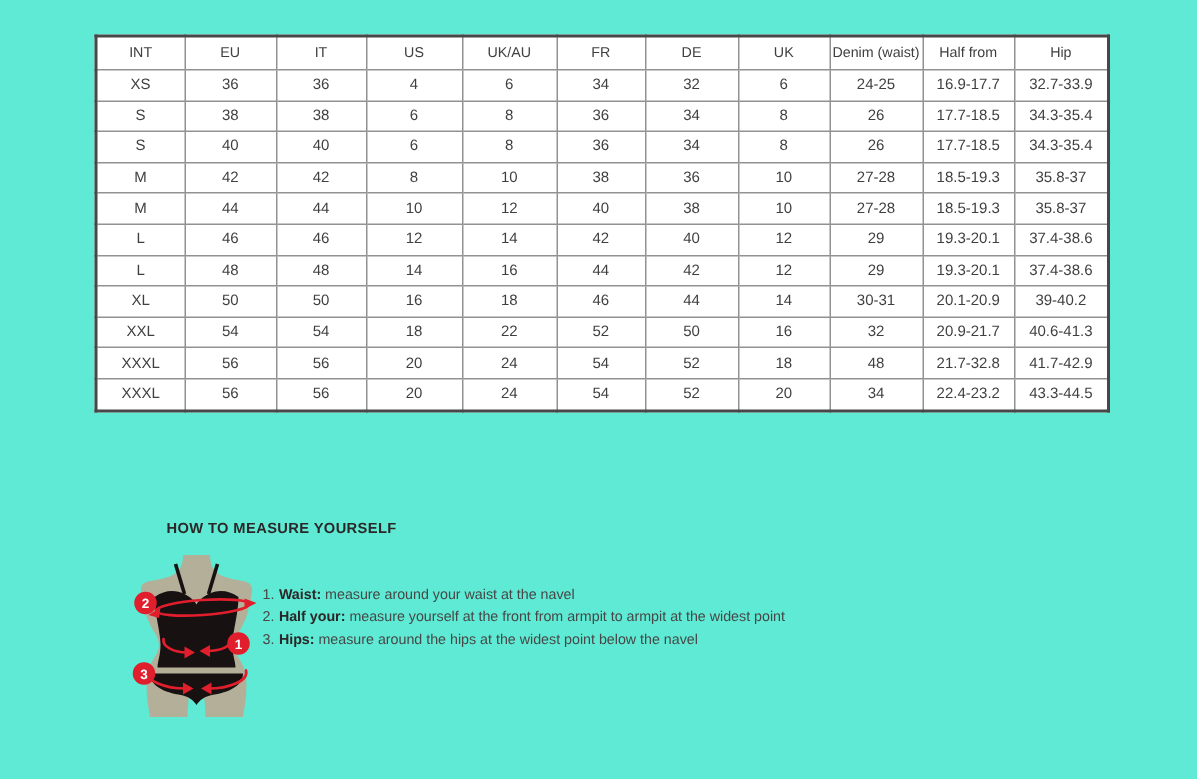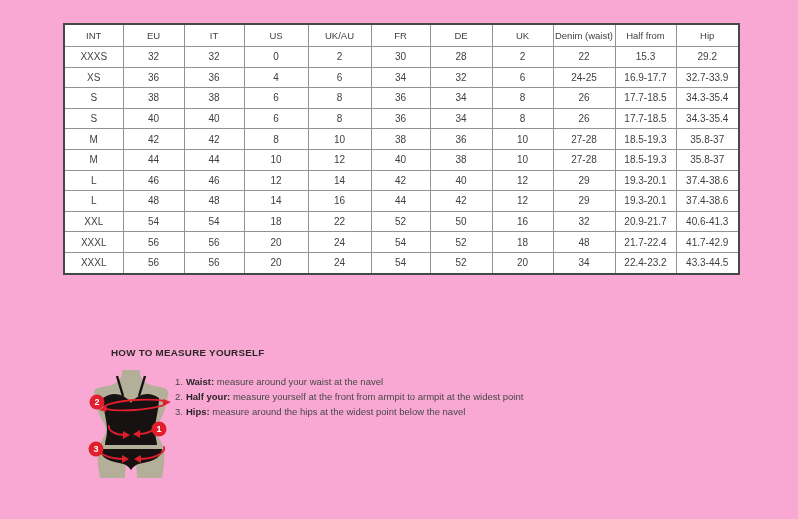--- a/index.html
+++ b/index.html
@@ -1,17 +1,17 @@
 <!DOCTYPE html>
 <html><head>
 <meta charset="utf-8">
 <style>
   html,body{margin:0;padding:0;background:#fff;}
   .page{
-    position:relative;width:798px;height:519px;background:#f9a8d4;overflow:hidden;
+    position:relative;width:798px;height:519px;background:#5eead4;overflow:hidden;
     font-family:"Liberation Sans",sans-serif;color:#3f3f3f;
   }
 
   
   table.size-chart{
     position:absolute;left:63px;top:23px;width:675px;
     border-collapse:collapse;table-layout:fixed;
     border:2px solid #474747;background:#fff;
   }
   table.size-chart th, table.size-chart td{
@@ -22,21 +22,21 @@
   }
   table.size-chart th{height:21px;font-size:9.5px;}
   table.size-chart td{height:19.6px;font-size:10px;}
 
   
   .measure-title{
     position:absolute;left:65px;top:347px;
     font-size:9.8px;font-weight:bold;letter-spacing:.25px;color:#2b2728;padding-left:46px;
   }
   .steps{
-    position:absolute;left:175px;top:374px;font-size:9.5px;color:#474747;
+    position:absolute;left:175px;top:389px;font-size:9.5px;color:#474747;
   }
   .step{line-height:15px;white-space:nowrap;}
   .step b{color:#2b2728;}
   .step .num{margin-right:3px;}
 
   
   .figure-wrap{position:absolute;left:78px;top:369px;width:112px;height:112px;}
   .marker-num{
     fill:#ffffff;font-family:"Liberation Sans",sans-serif;
     font-size:9px;font-weight:bold;text-anchor:middle;
@@ -72,33 +72,20 @@
           <th>FR</th>
           <th>DE</th>
           <th>UK</th>
           <th>Denim (waist)</th>
           <th>Half from</th>
           <th>Hip</th>
         </tr>
     </thead>
     <tbody>
         <tr>
-          <td>XXXS</td>
-          <td>32</td>
-          <td>32</td>
-          <td>0</td>
-          <td>2</td>
-          <td>30</td>
-          <td>28</td>
-          <td>2</td>
-          <td>22</td>
-          <td>15.3</td>
-          <td>29.2</td>
-        </tr>
-        <tr>
           <td>XS</td>
           <td>36</td>
           <td>36</td>
           <td>4</td>
           <td>6</td>
           <td>34</td>
           <td>32</td>
           <td>6</td>
           <td>24-25</td>
           <td>16.9-17.7</td>
@@ -176,20 +163,33 @@
           <td>14</td>
           <td>16</td>
           <td>44</td>
           <td>42</td>
           <td>12</td>
           <td>29</td>
           <td>19.3-20.1</td>
           <td>37.4-38.6</td>
         </tr>
         <tr>
+          <td>XL</td>
+          <td>50</td>
+          <td>50</td>
+          <td>16</td>
+          <td>18</td>
+          <td>46</td>
+          <td>44</td>
+          <td>14</td>
+          <td>30-31</td>
+          <td>20.1-20.9</td>
+          <td>39-40.2</td>
+        </tr>
+        <tr>
           <td>XXL</td>
           <td>54</td>
           <td>54</td>
           <td>18</td>
           <td>22</td>
           <td>52</td>
           <td>50</td>
           <td>16</td>
           <td>32</td>
           <td>20.9-21.7</td>
@@ -198,21 +198,21 @@
         <tr>
           <td>XXXL</td>
           <td>56</td>
           <td>56</td>
           <td>20</td>
           <td>24</td>
           <td>54</td>
           <td>52</td>
           <td>18</td>
           <td>48</td>
-          <td>21.7-22.4</td>
+          <td>21.7-32.8</td>
           <td>41.7-42.9</td>
         </tr>
         <tr>
           <td>XXXL</td>
           <td>56</td>
           <td>56</td>
           <td>20</td>
           <td>24</td>
           <td>54</td>
           <td>52</td>

